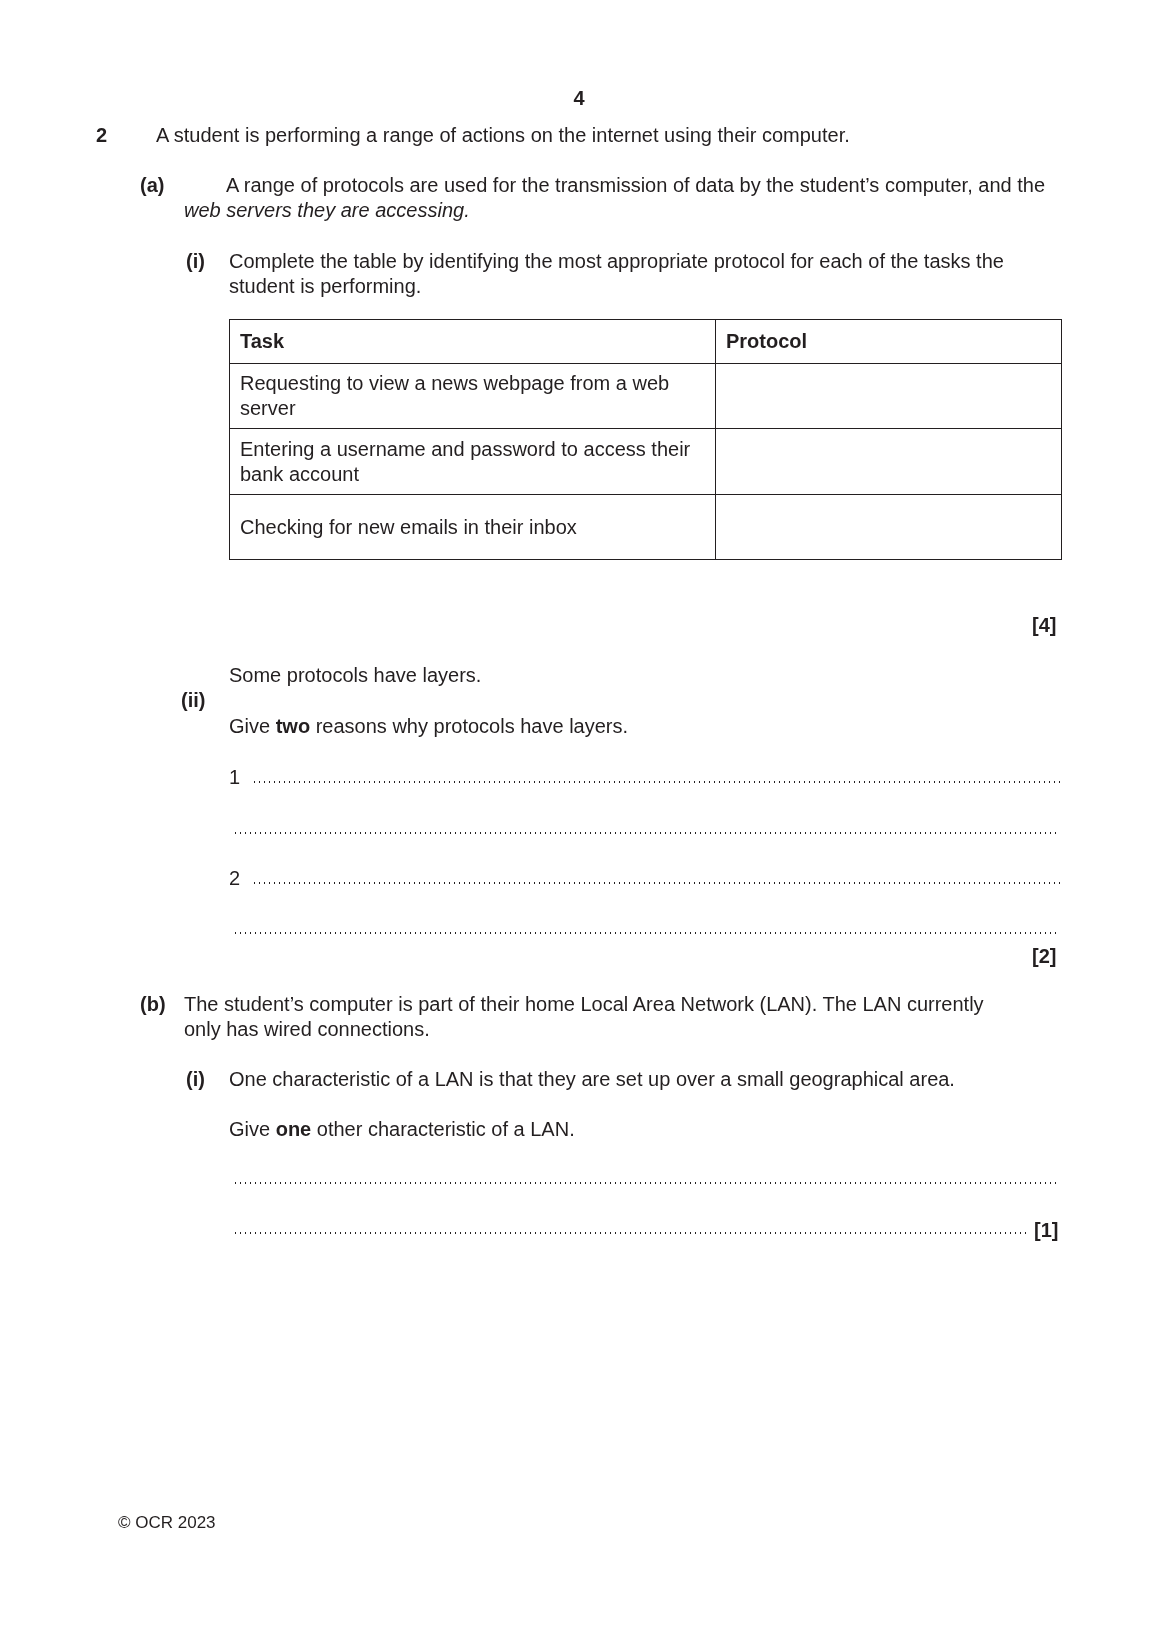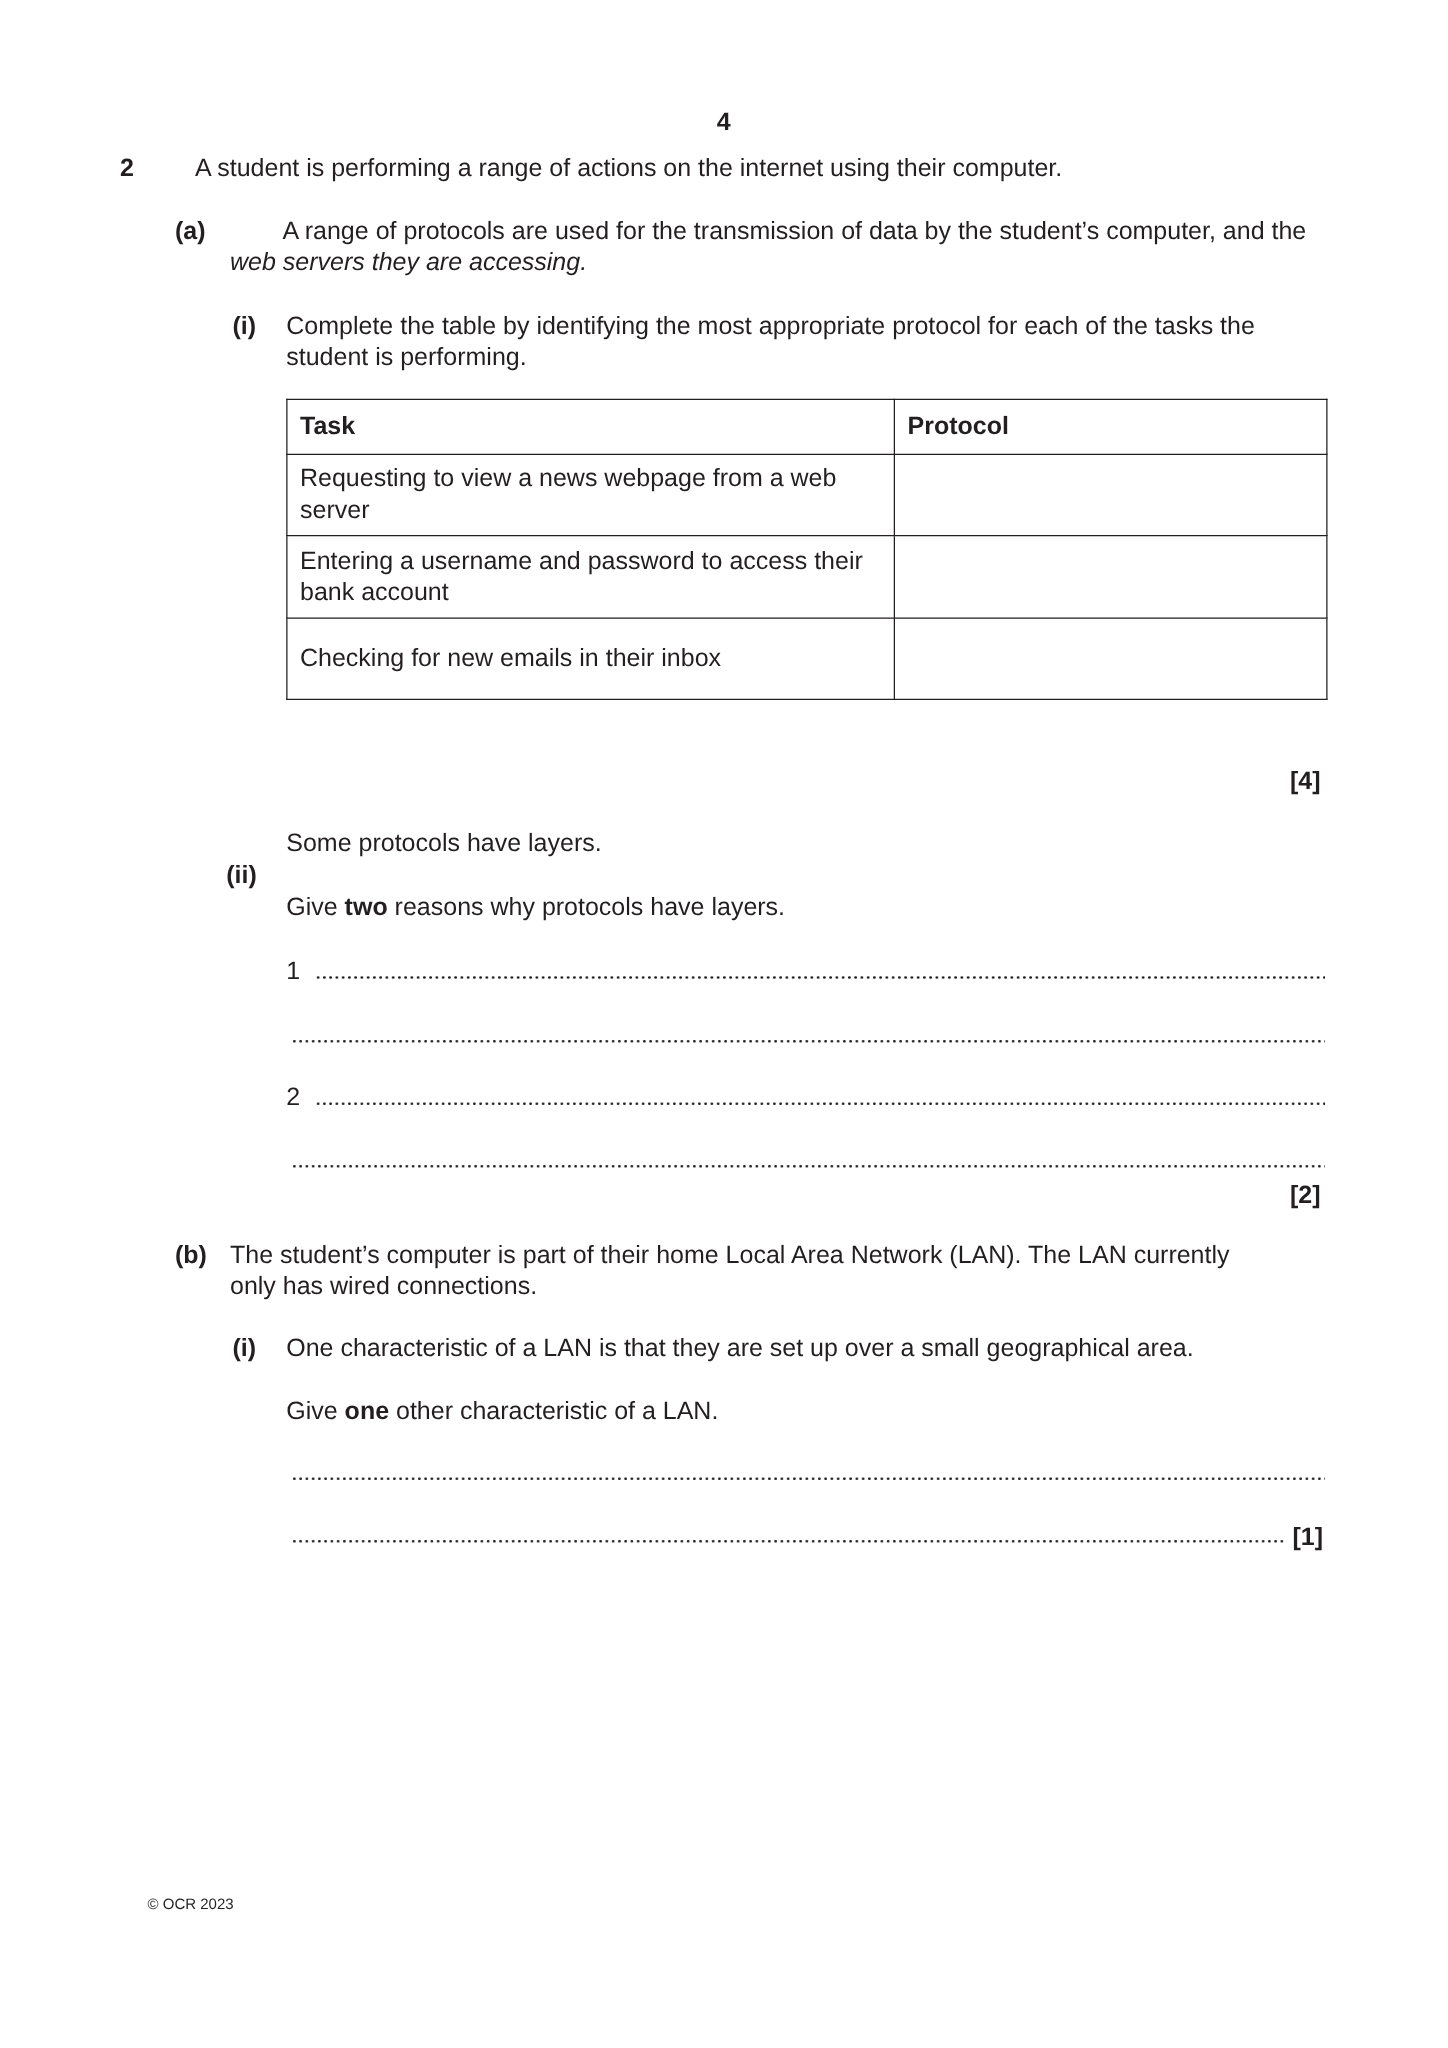--- a/index.html
+++ b/index.html
@@ -18,21 +18,21 @@
     border: 1.5px solid #231f20; padding: 0 10px; vertical-align: middle; line-height: 25px;
   }
   table.task-table th { height: 43px; text-align: left; font-weight: bold; }
   table.task-table td.task { width: 465px; text-align: left; }
   .mark { font-weight: bold; }
   .dots {
     position: absolute; height: 2px;
     background-image: radial-gradient(circle, #231f20 0.9px, transparent 1.1px);
     background-size: 5px 2px; background-repeat: repeat-x;
   }
-  .footer { font-size: 12px; left: 118px; top: 1516px; line-height: 14px; }
+  .footer { font-size: 17px; left: 118px; top: 1516px; line-height: 14px; }
 </style>
 </head>
 <body>
 
 <div class="abs page-num">4</div>
 
 <div class="abs b" style="left:96px; top:123px;">2</div>
 <div class="abs" style="left:156px; top:123px;">A student is performing a range of actions on the internet using their computer.</div>
 
 <div class="abs b" style="left:140px; top:173px;">(a)</div>

